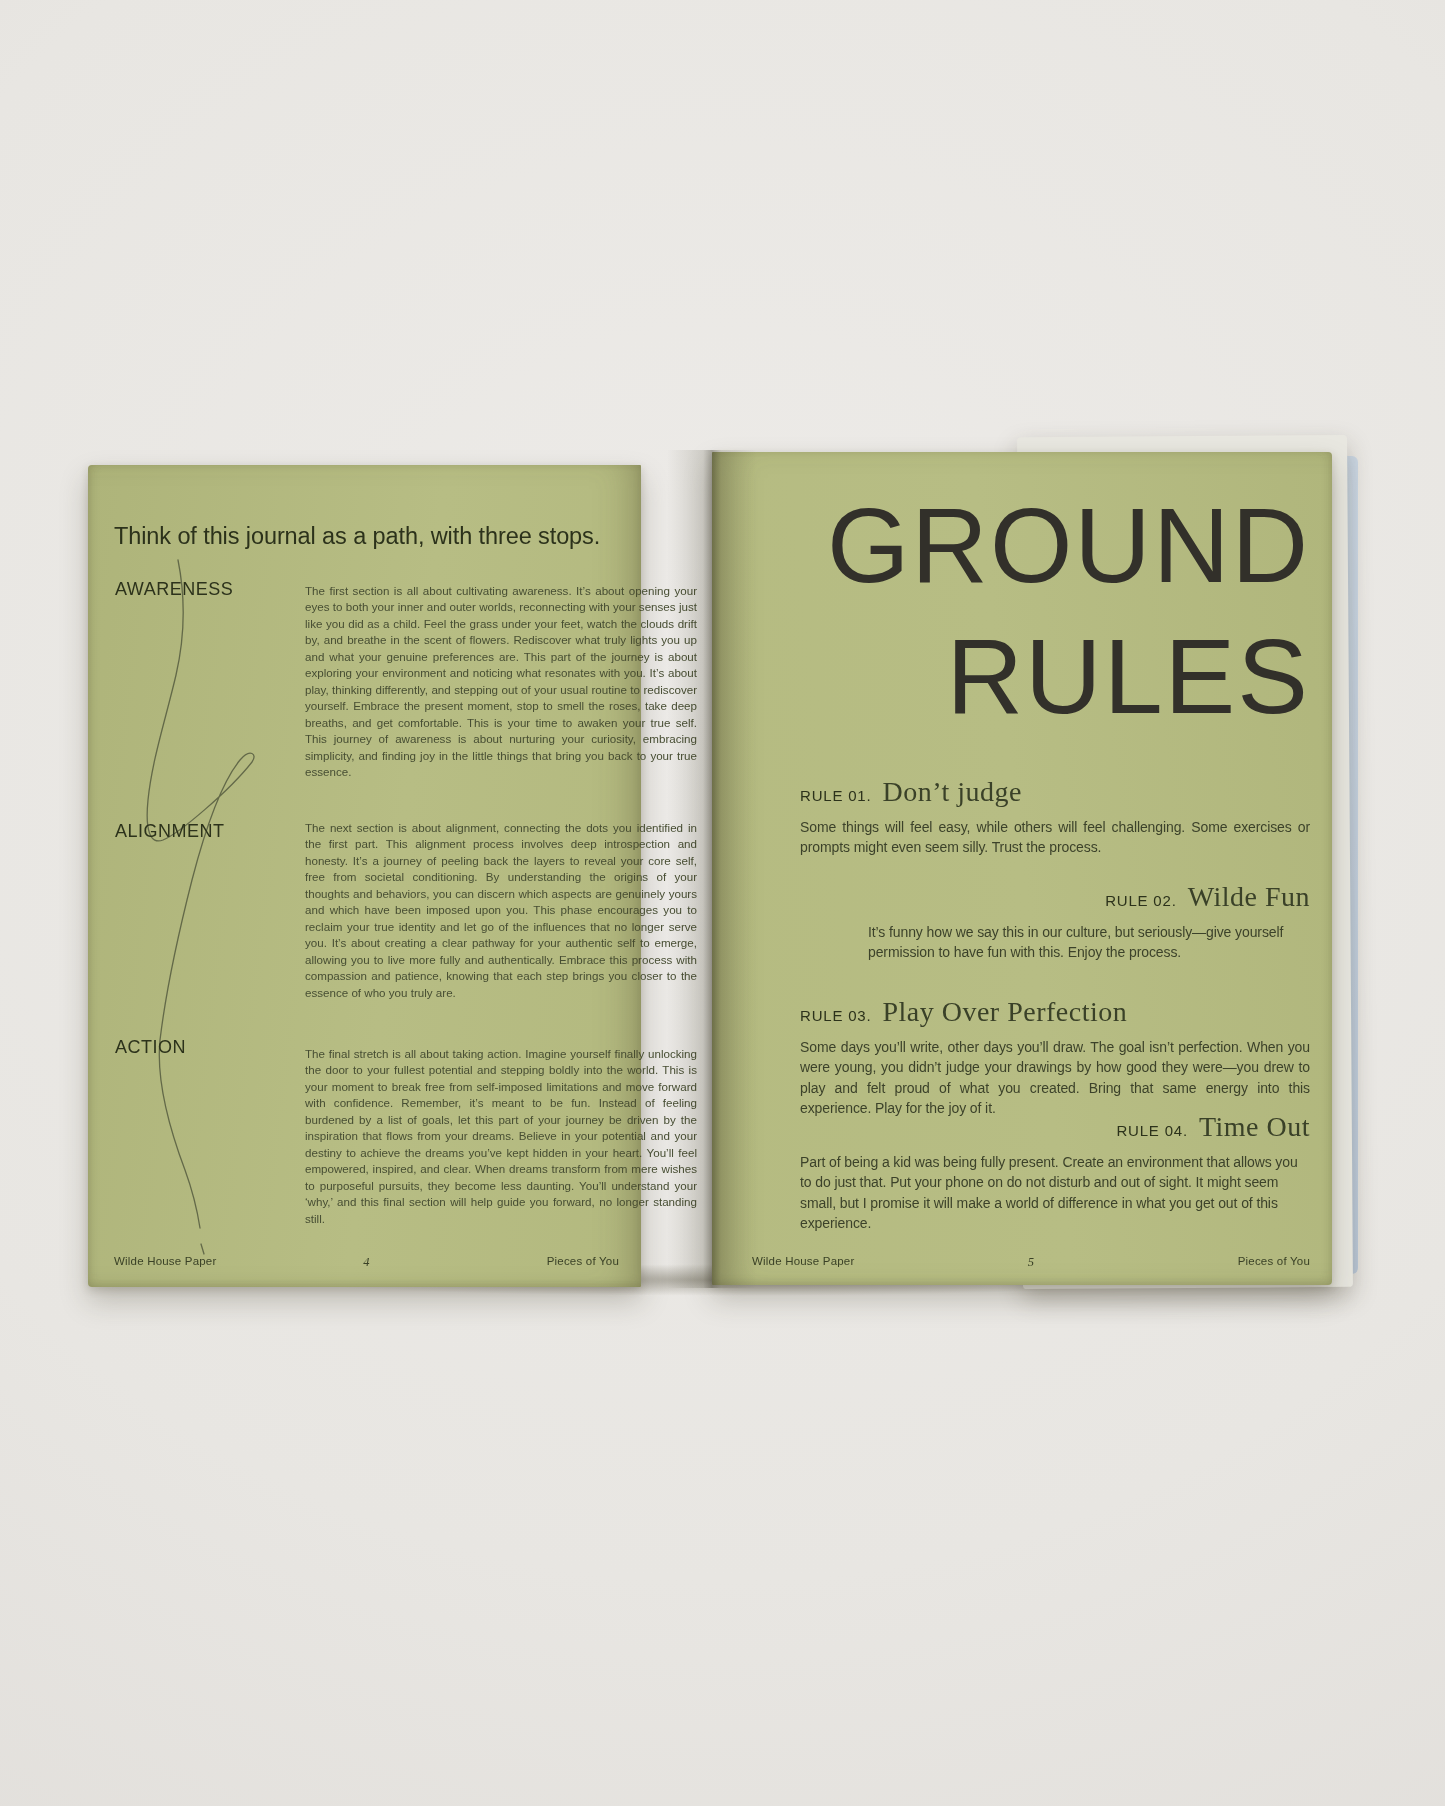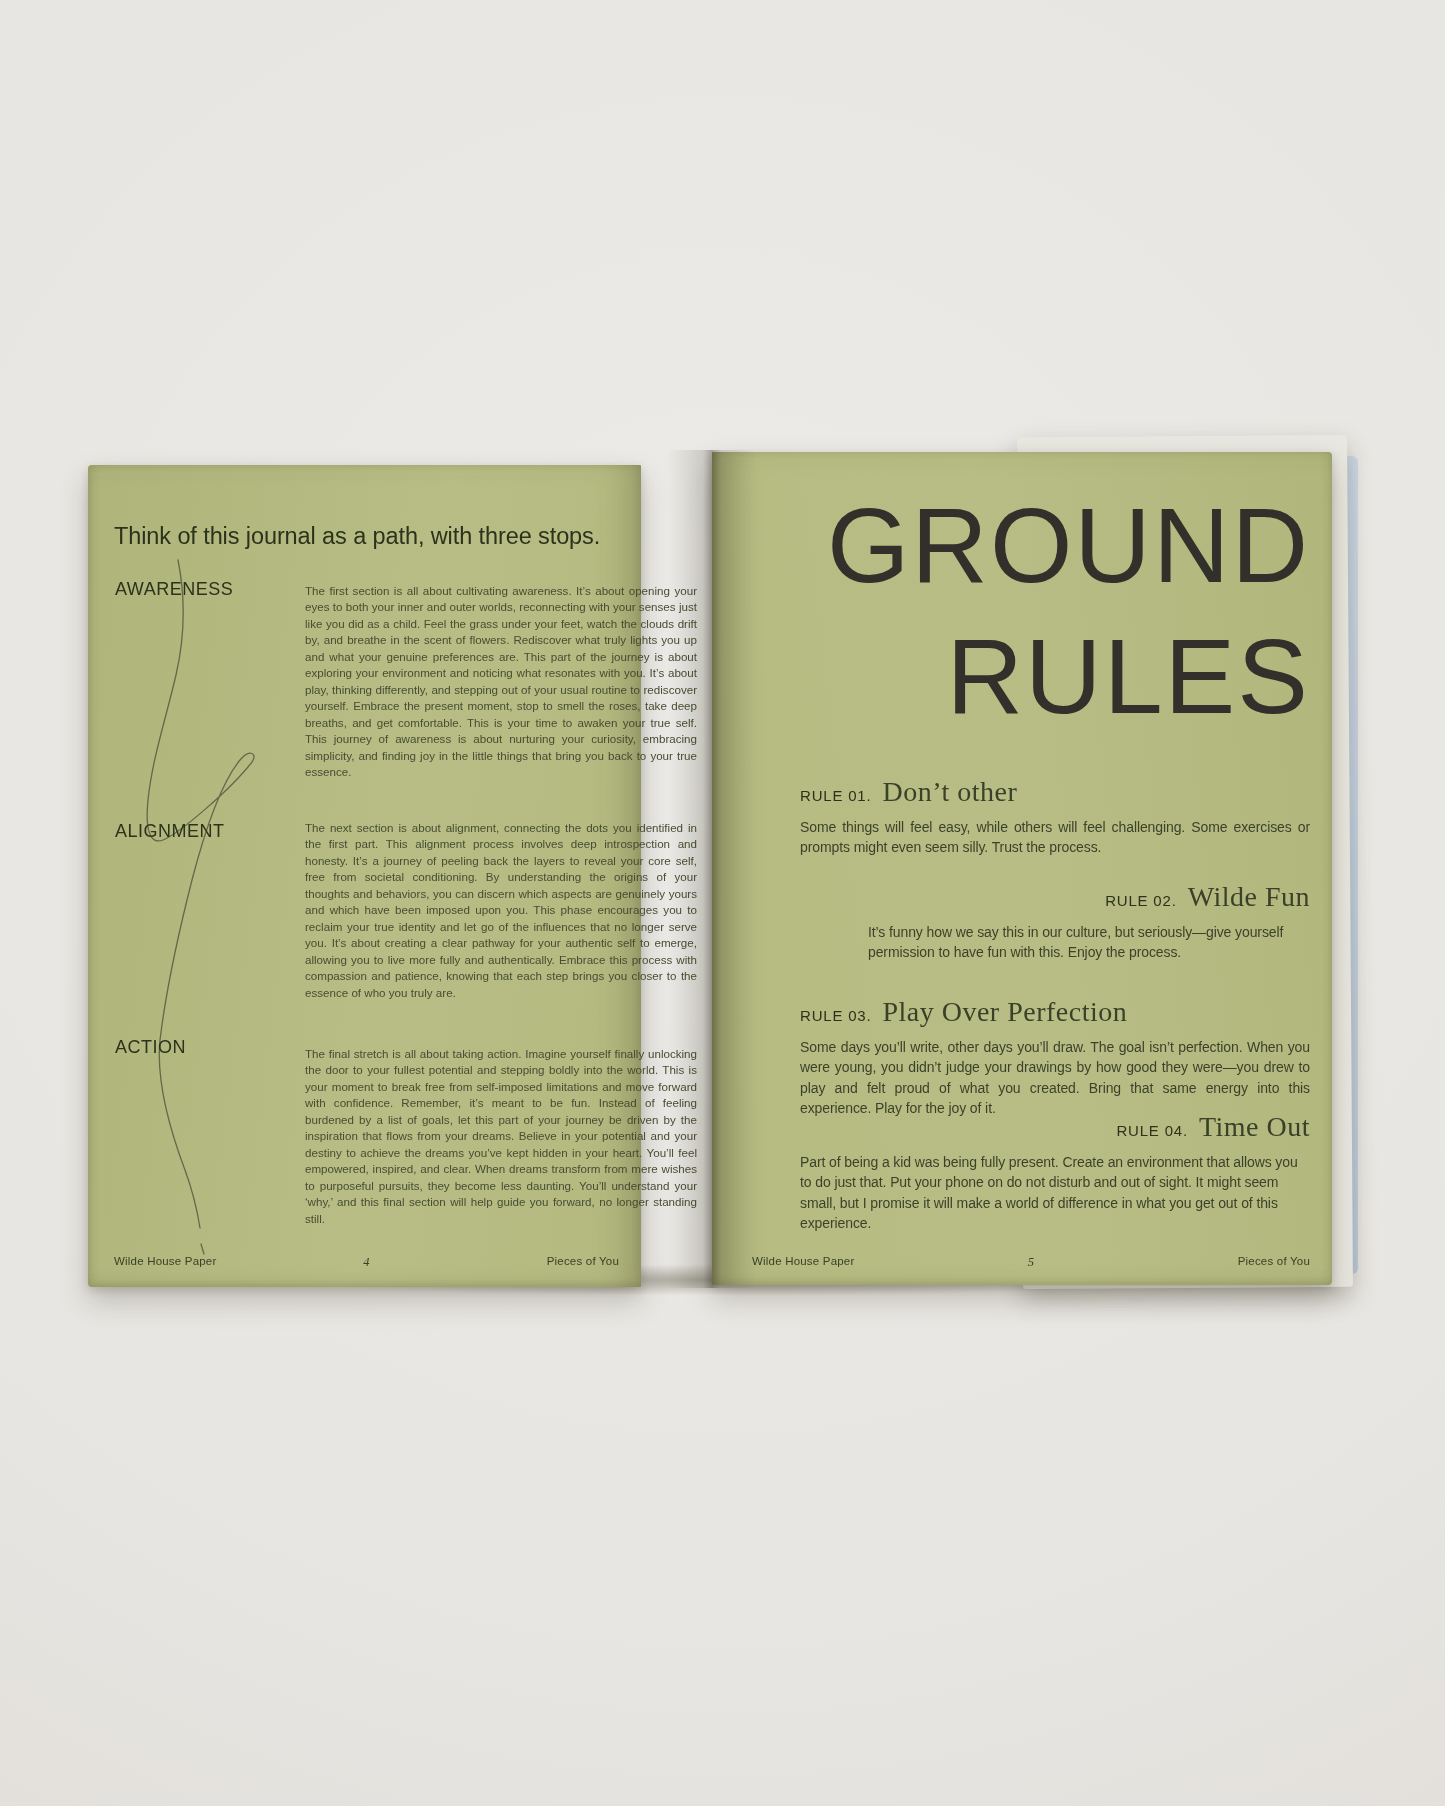--- a/index.html
+++ b/index.html
@@ -115,21 +115,21 @@
 
   <div class="page right">
     <div class="rp-title">
       <div>GROUND</div>
       <div>RULES</div>
     </div>
 
     <div class="rule rule-01 align-left">
       <div class="rule-head">
         <span class="rule-label">RULE 01.</span>
-        <span class="rule-name">Don’t other</span>
+        <span class="rule-name">Don’t judge</span>
       </div>
       <p class="rule-body">Some things will feel easy, while others will feel challenging. Some exercises or prompts might even seem silly. Trust the process.</p>
     </div>
 
     <div class="rule rule-02 align-right">
       <div class="rule-head">
         <span class="rule-label">RULE 02.</span>
         <span class="rule-name">Wilde Fun</span>
       </div>
       <p class="rule-body">It’s funny how we say this in our culture, but seriously—give yourself permission to have fun with this. Enjoy the process.</p>

